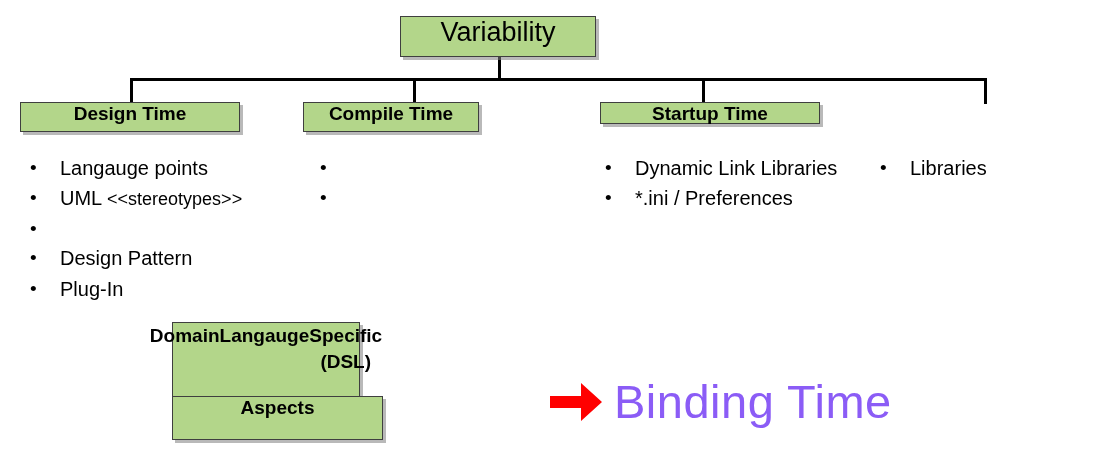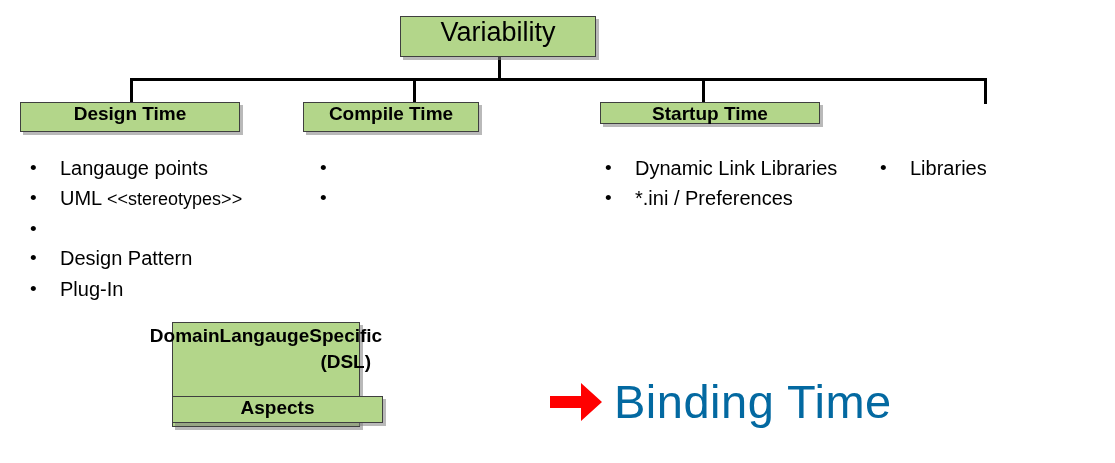--- a/index.html
+++ b/index.html
@@ -84,21 +84,21 @@
     vertical-align: baseline;
   }
 
   
   #binding-callout {
     position: absolute;
     left: 548px;
     top: 378px;
     display: flex;
     align-items: center;
-    color: #0369a1;
+    color: #8b5cf6;
     z-index: 4;
   }
   #binding-arrow-icon {
     flex: 0 0 auto;
     width: 56px;
     height: 46px;
     display: block;
   }
   #binding-label {
     font-size: 47px;
@@ -182,21 +182,21 @@
       <span class="bullet-text">Libraries</span>
     </div>
   </div>
 
   <div class="gbox stack-box" style="left:172px; top:275px; width:188px; height:105px; flex-direction:row;margin-top:47px;">
     <span>Domain</span>
     <span>Langauge</span>
     <span>Specific (DSL)</span>
   </div>
 
-  <div class="gbox cat-box" style="left:172px; top:396px; width:211px; height:27px;">
+  <div class="gbox cat-box" style="left:172px; top:396px; width:211px; height:44px;">
     <span>Aspects</span>
   </div>
 
   <div id="binding-callout">
     <svg id="binding-arrow-icon" viewBox="0 0 56 46" xmlns="http://www.w3.org/2000/svg">
       <path d="M2 17 L33 17 L33 4 L54 23 L33 42 L33 29 L2 29 Z" fill="#ff0000"></path>
     </svg>
     <span id="binding-label">Binding Time</span>
   </div>
 

